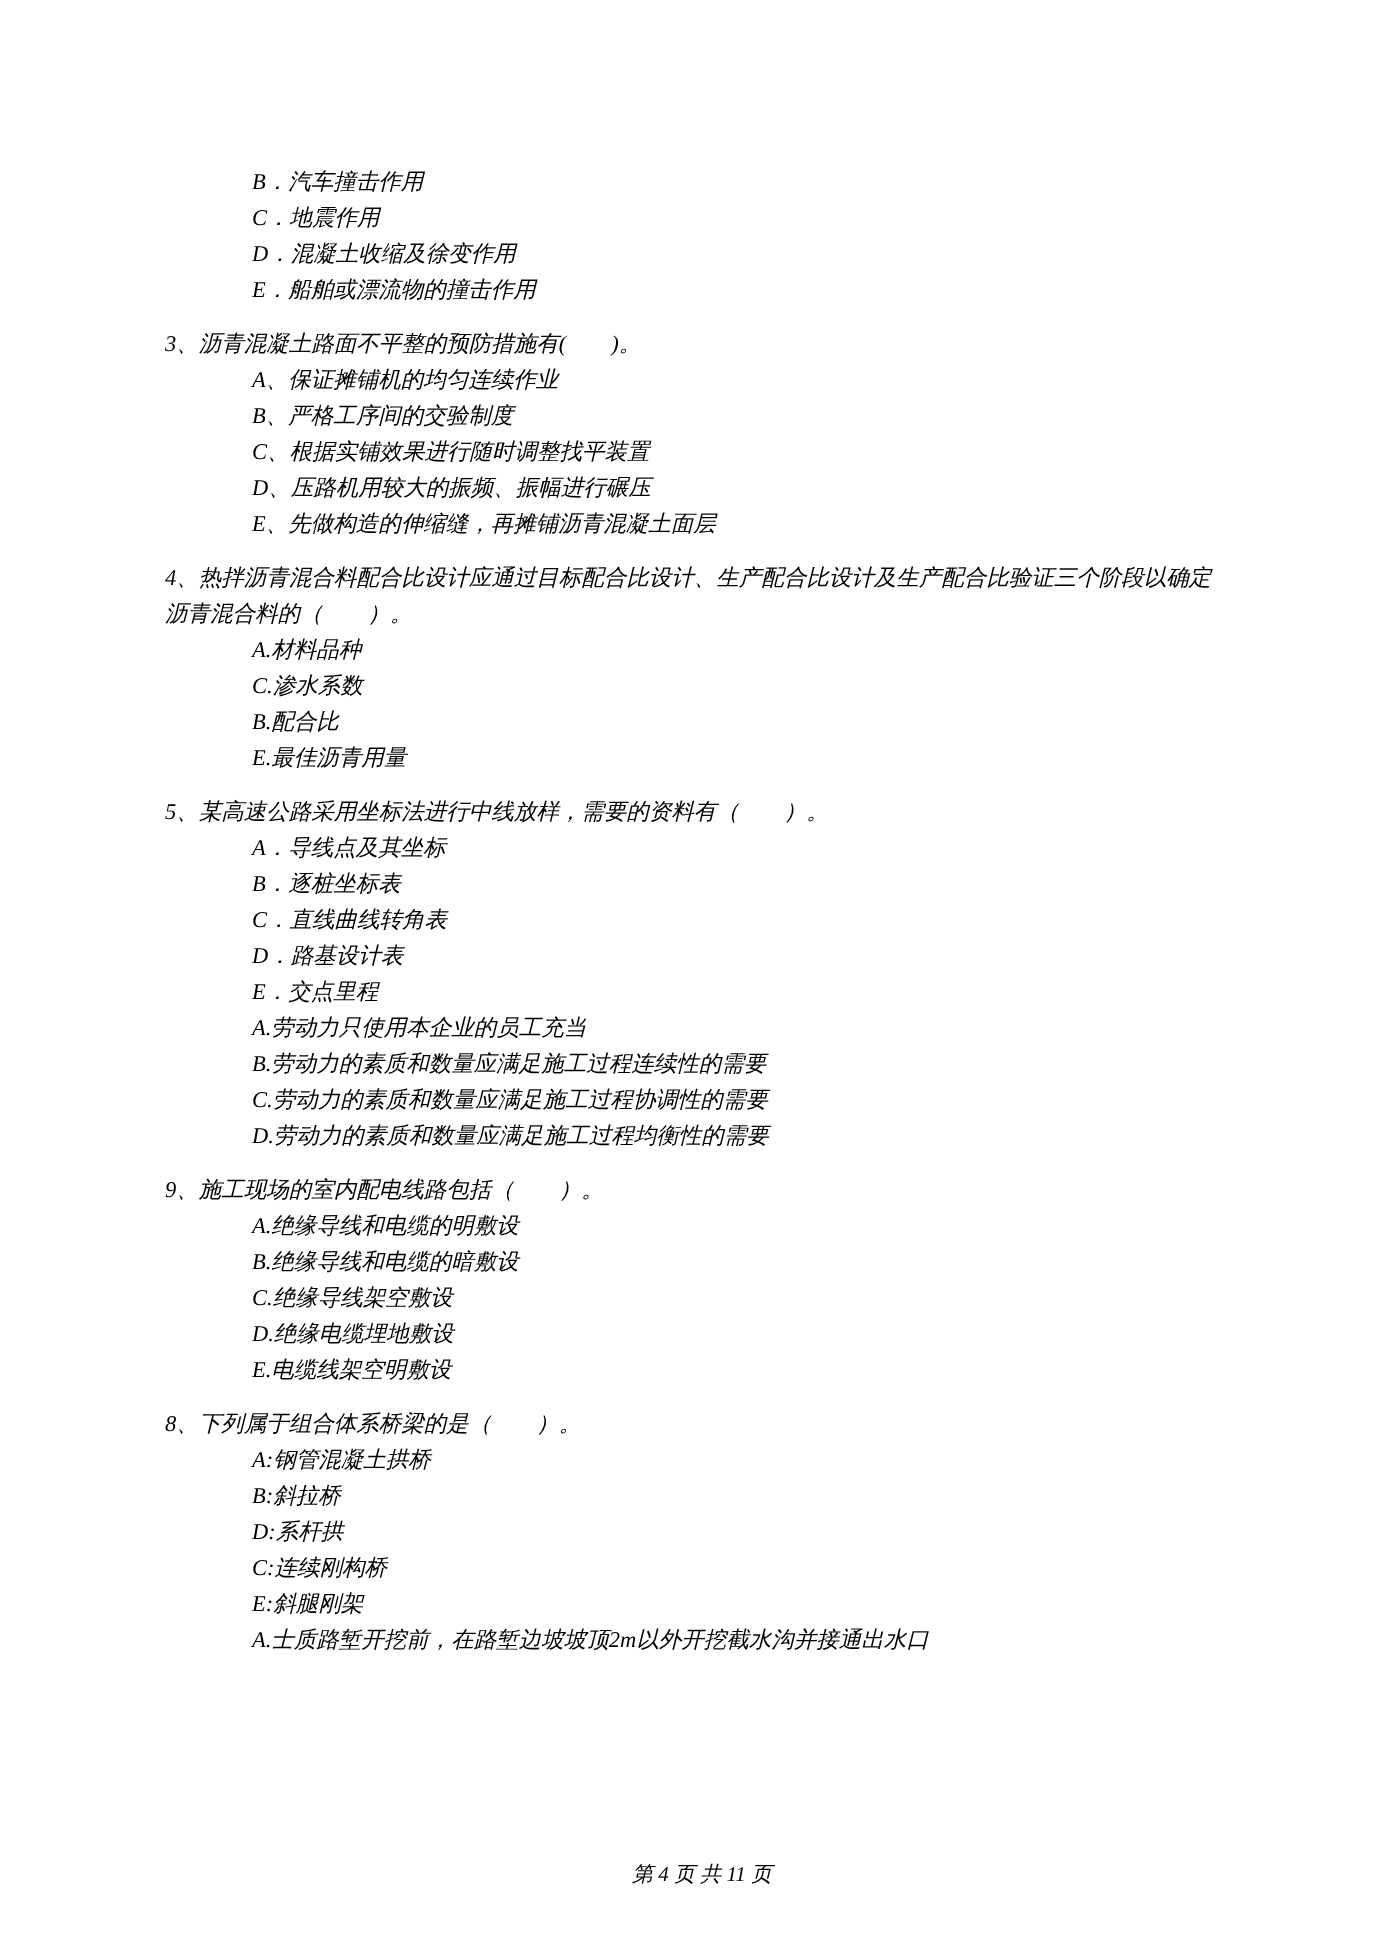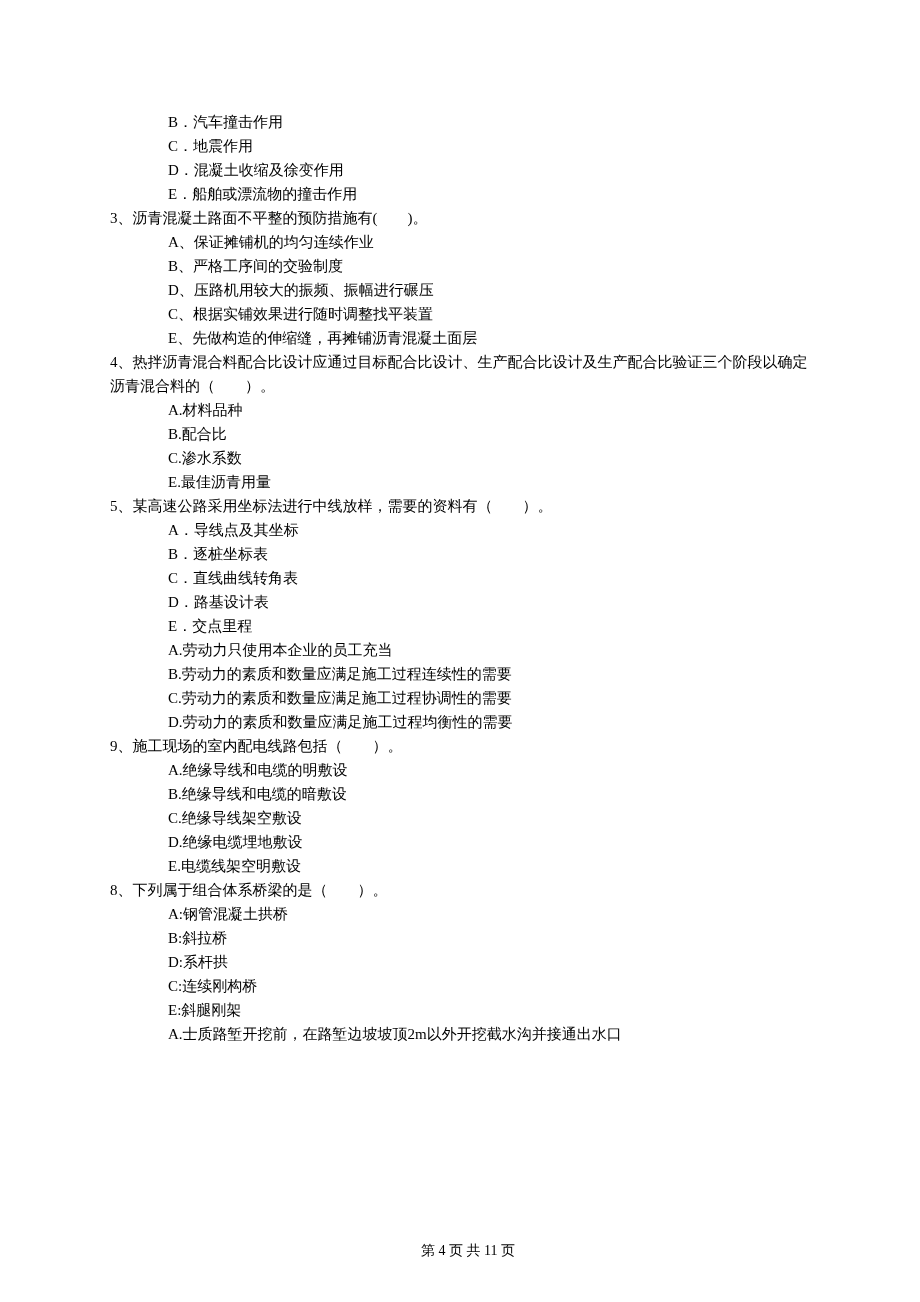--- a/index.html
+++ b/index.html
@@ -10,26 +10,28 @@
     background: #fff;
     margin: 0;
     padding: 0;
   }
   .page {
     width: 920px;
     min-height: 1302px;
     padding: 110px 110px 40px 110px;
     box-sizing: border-box;
     position: relative;
+    font-style: italic;
   }
   .option {
     padding-left: 58px;
   }
   .question {
     padding-left: 0;
+    margin-top: 12px;
   }
   .footer {
     position: absolute;
     bottom: 40px;
     left: 16px;
     right: 0;
     text-align: center;
     font-size: 14px;
   }
 </style>
@@ -39,28 +41,28 @@
 <div class="page">
 
   <div class="option">B．汽车撞击作用</div>
   <div class="option">C．地震作用</div>
   <div class="option">D．混凝土收缩及徐变作用</div>
   <div class="option">E．船舶或漂流物的撞击作用</div>
 
   <div class="question">3、沥青混凝土路面不平整的预防措施有(　　)。</div>
   <div class="option">A、保证摊铺机的均匀连续作业</div>
   <div class="option">B、严格工序间的交验制度</div>
+  <div class="option">C、根据实铺效果进行随时调整找平装置</div>
   <div class="option">D、压路机用较大的振频、振幅进行碾压</div>
-  <div class="option">C、根据实铺效果进行随时调整找平装置</div>
   <div class="option">E、先做构造的伸缩缝，再摊铺沥青混凝土面层</div>
 
   <div class="question">4、热拌沥青混合料配合比设计应通过目标配合比设计、生产配合比设计及生产配合比验证三个阶段以确定沥青混合料的（　　）。</div>
   <div class="option">A.材料品种</div>
+  <div class="option">C.渗水系数</div>
   <div class="option">B.配合比</div>
-  <div class="option">C.渗水系数</div>
   <div class="option">E.最佳沥青用量</div>
 
   <div class="question">5、某高速公路采用坐标法进行中线放样，需要的资料有（　　）。</div>
   <div class="option">A．导线点及其坐标</div>
   <div class="option">B．逐桩坐标表</div>
   <div class="option">C．直线曲线转角表</div>
   <div class="option">D．路基设计表</div>
   <div class="option">E．交点里程</div>
 
   <div class="option">A.劳动力只使用本企业的员工充当</div>

